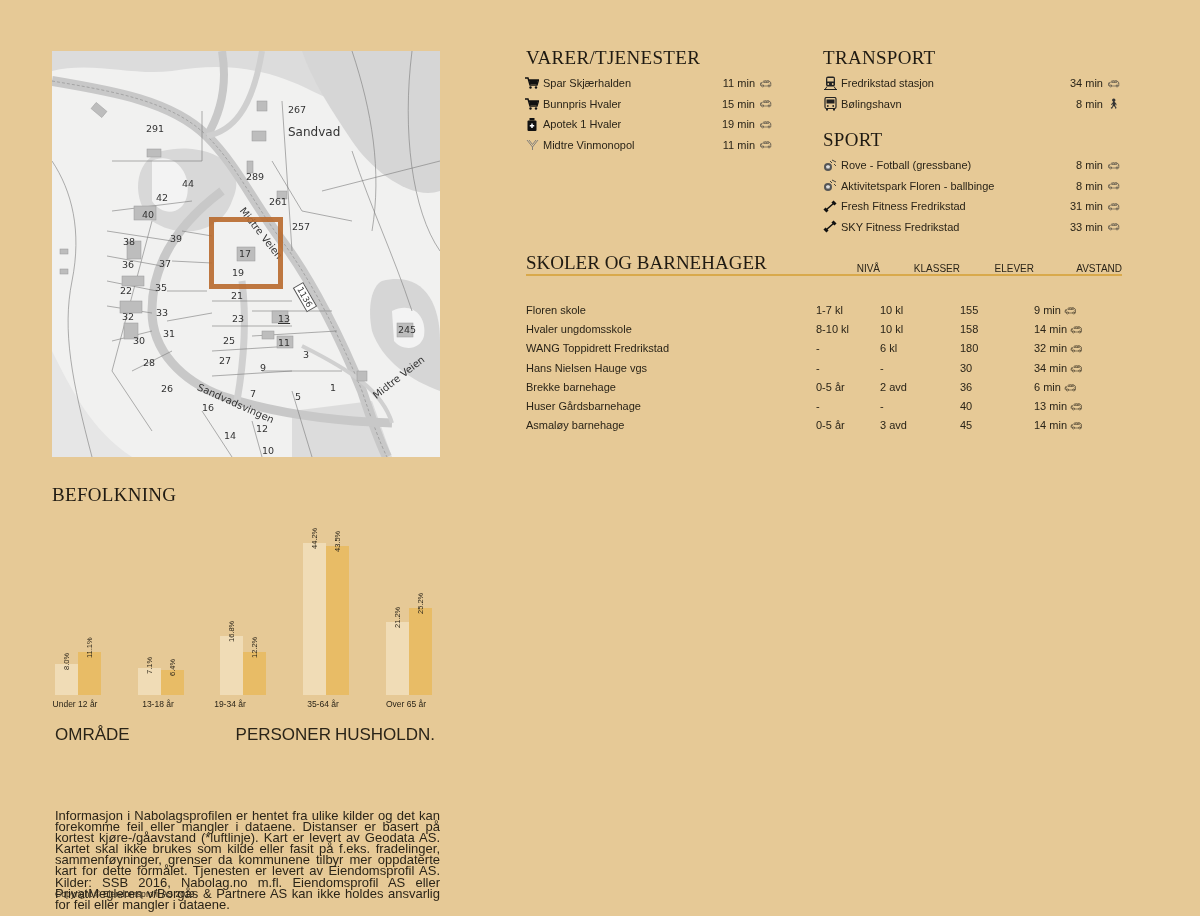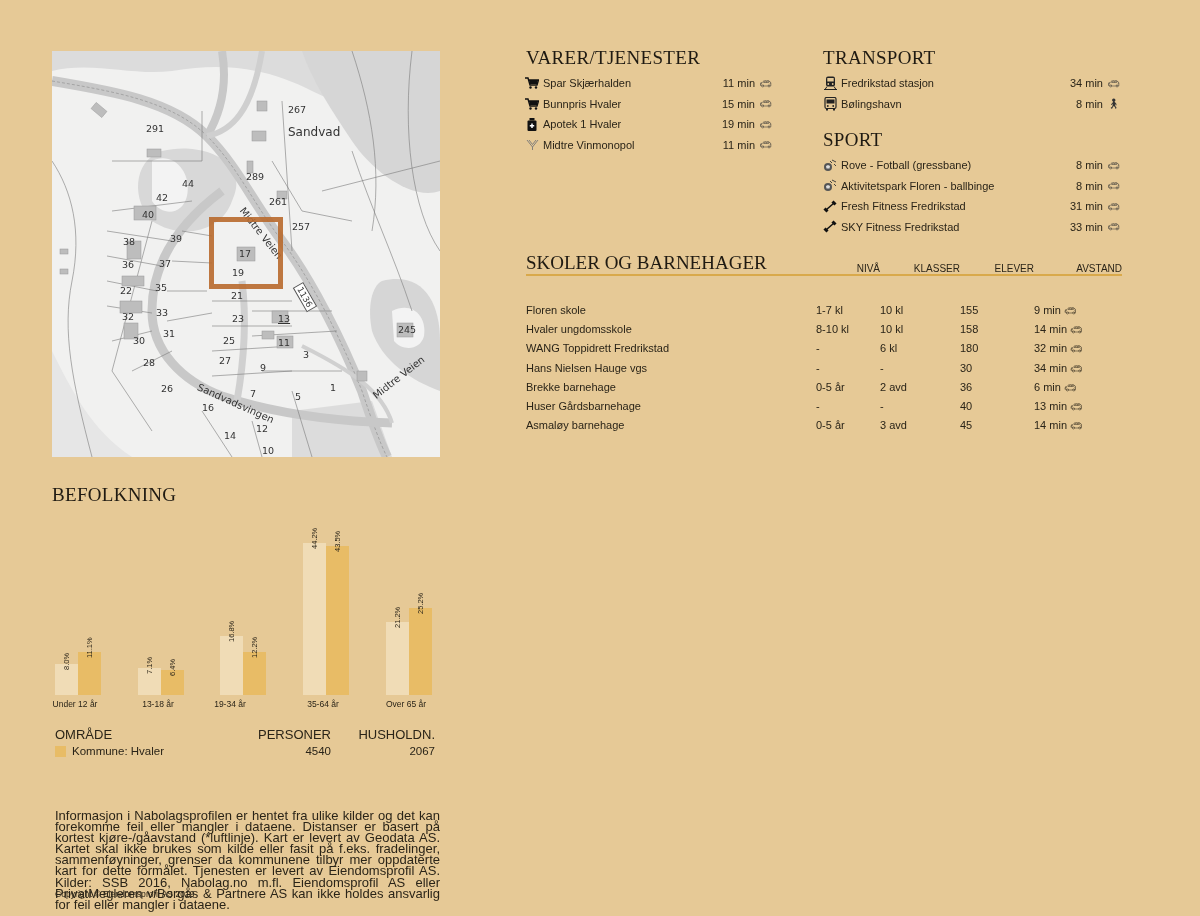--- a/index.html
+++ b/index.html
@@ -88,21 +88,21 @@
     transform: translateX(-50%) rotate(-90deg); transform-origin: center;
     display: block; width: 28px; text-align: left; line-height: 8px;
   }
   .cat-label {
     position: absolute; font-size: 8.5px; text-align: center; width: 70px; color: #2a2418;
   }
 
   
   .area { position: absolute; left: 55px; top: 726px; width: 380px; font-size: 11.5px; }
   .area .row { display: flex; align-items: center; height: 16px; }
-  .area .row.hd { font-size: 13px; height: 17px; justify-content: center; }
+  .area .row.hd { font-size: 17px; height: 17px; justify-content: center; }
   .area .n { flex: 1; display: flex; align-items: center; }
   .area .p { width: 100px; text-align: right; }
   .area .h { width: 104px; text-align: right; }
   .sw { width: 11px; height: 11px; display: inline-block; margin-right: 6px; }
   .sw.a { background: #f0dcb6; }
   .sw.b { background: #e8bc66; }
 
   .disclaimer {
     position: absolute; left: 55px; top: 810px; width: 385px;
     font-size: 13px; line-height: 11.1px; text-align: justify; color: #2a2418;
@@ -504,24 +504,16 @@
   <span class="cat-label" style="left:236px;top:194px;">35-64 år</span>
   <span class="cat-label" style="left:319px;top:194px;">Over 65 år</span>
 </div>
 
 <div class="area">
   <div class="row hd">
     <span class="n">OMRÅDE</span>
     <span class="p">PERSONER</span>
     <span class="h">HUSHOLDN.</span>
   </div>
-  <div class="row">
-    <span class="n">
-        <span class="sw b"></span>
-        <span>Kommune: Hvaler</span>
-      </span>
-    <span class="p">4540</span>
-    <span class="h">2067</span>
-  </div>
 </div>
 
 <p class="disclaimer">Informasjon i Nabolagsprofilen er hentet fra ulike kilder og det kan forekomme feil eller mangler i dataene. Distanser er basert på kortest kjøre-/gåavstand (*luftlinje). Kart er levert av Geodata AS. Kartet skal ikke brukes som kilde eller fasit på f.eks. fradelinger, sammenføyninger, grenser da kommunene tilbyr mer oppdaterte kart for dette formålet. Tjenesten er levert av Eiendomsprofil AS. Kilder: SSB 2016, Nabolag.no m.fl. Eiendomsprofil AS eller PrivatMegleren v/Borgås &amp; Partnere AS kan ikke holdes ansvarlig for feil eller mangler i dataene.</p>
 <p class="copyright">Copyright © Eiendomsprofil AS 2019</p>
 
 </body></html>

